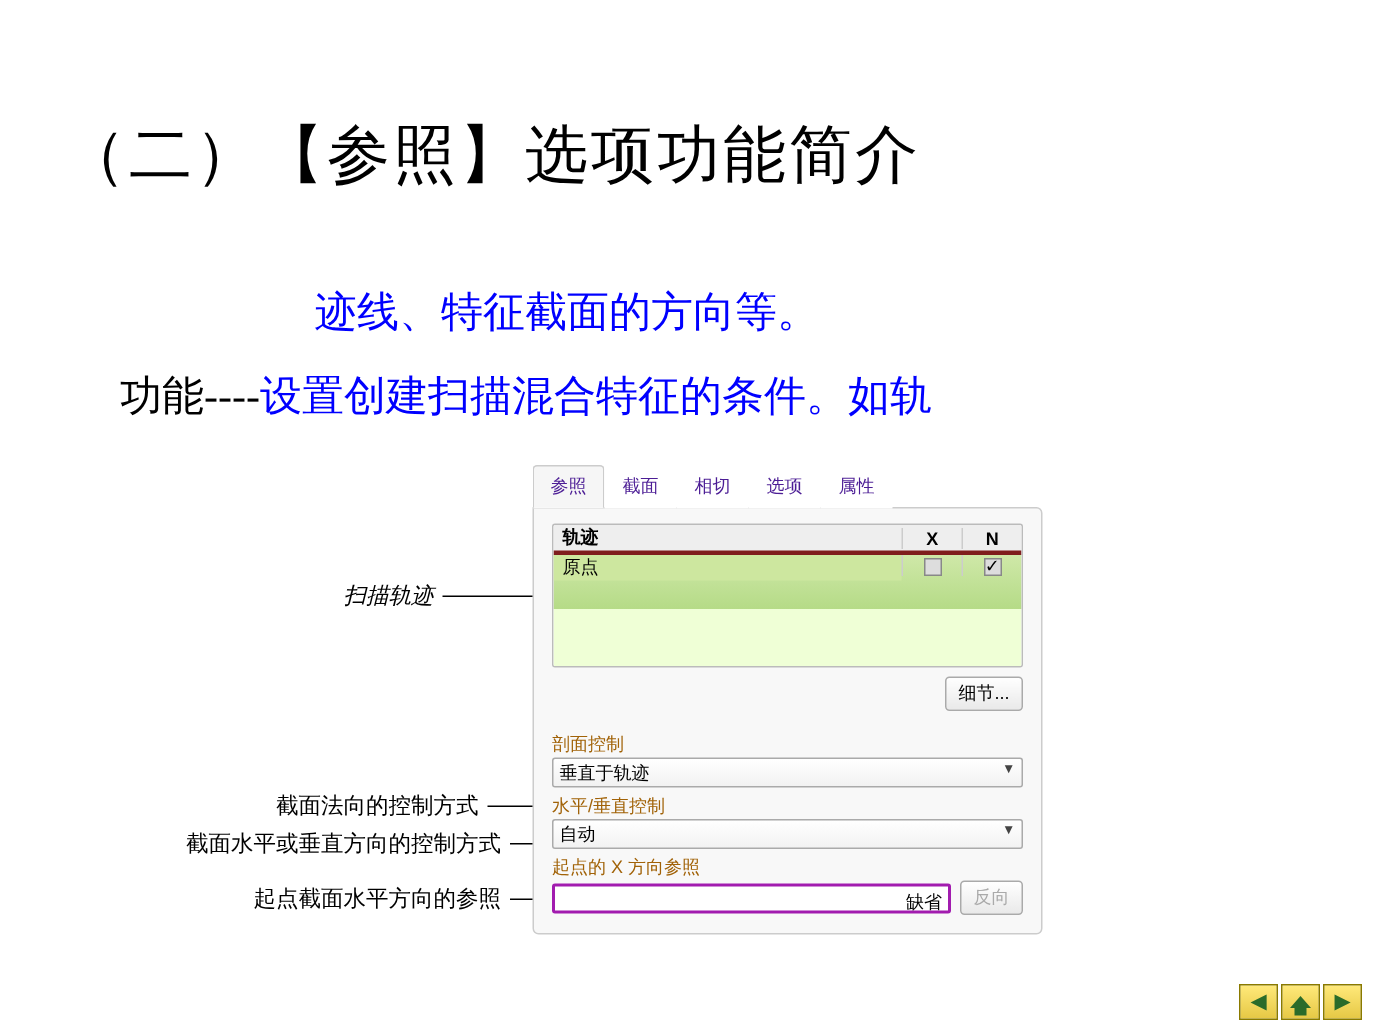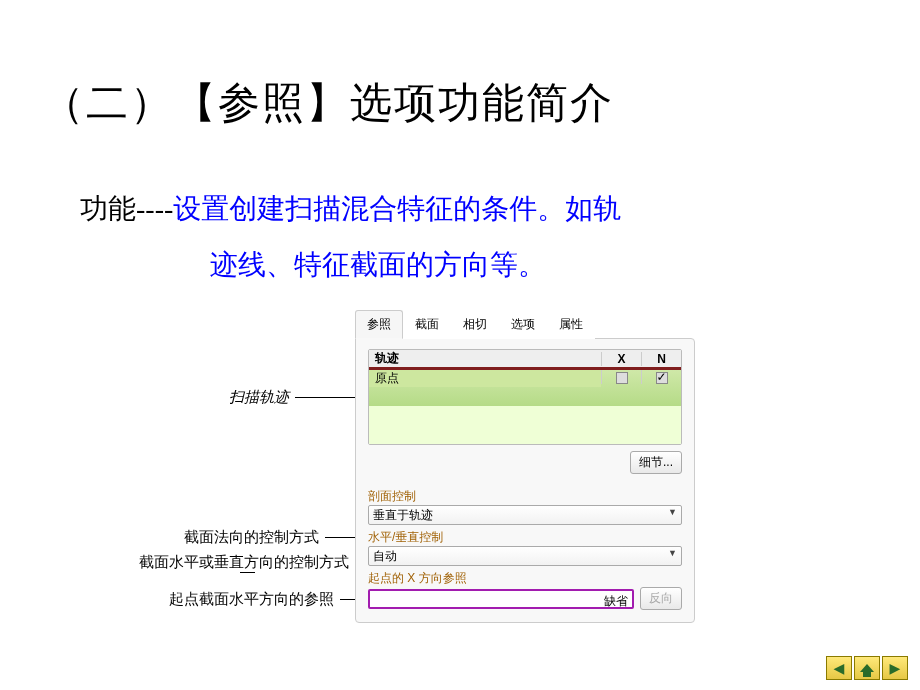--- a/index.html
+++ b/index.html
@@ -38,21 +38,21 @@
   font-size: 12px;
 }
 .tabs {
   display: flex;
   gap: 0;
   background: #fff;
 }
 .tab {
   padding: 5px 11px;
   font-size: 12px;
-  color: #000000;
+  color: #4c1d95;
   border: 1px solid transparent;
   background: #fff;
 }
 .tab.active {
   background: #f6f6f6;
   border: 1px solid #ccc;
   border-bottom: 1px solid #f8f8f8;
   border-radius: 3px 3px 0 0;
 }
 .panel {
@@ -217,25 +217,25 @@
   width: 8px; height: 6px;
   background: #2a6b2a;
 }
 </style>
 </head>
 <body>
 
 <h1 class="slide-title">（二）【参照】选项功能简介</h1>
 
 <div class="desc">
+  <div style="padding-left: 130px;">
+    <span class="blue">迹线、特征截面的方向等。</span>
+  </div>
   <div>
     <span class="lead">功能----</span><span class="blue">设置创建扫描混合特征的条件。如轨</span>
-  </div>
-  <div style="padding-left: 130px;">
-    <span class="blue">迹线、特征截面的方向等。</span>
   </div>
 </div>
 
 <div class="options-area">
   <div class="tabs">
     <div class="tab active">参照</div>
     <div class="tab">截面</div>
     <div class="tab">相切</div>
     <div class="tab">选项</div>
     <div class="tab">属性</div>
@@ -277,21 +277,21 @@
 
 <div class="callouts">
   <div class="callout" style="top: 78px; font-style: italic;">
     <span class="callout-text">扫描轨迹</span>
     <div class="callout-line" style="width: 60px;"></div>
   </div>
   <div class="callout" style="top: 218px;">
     <span class="callout-text">截面法向的控制方式</span>
     <div class="callout-line" style="width: 30px;"></div>
   </div>
-  <div class="callout" style="top: 243px; flex-direction: column;">
+  <div class="callout" style="top: 243px;">
     <span class="callout-text">截面水平或垂直方向的控制方式</span>
     <div class="callout-line" style="width: 15px;"></div>
   </div>
   <div class="callout" style="top: 280px;">
     <span class="callout-text">起点截面水平方向的参照</span>
     <div class="callout-line" style="width: 15px;"></div>
   </div>
 </div>
 
 <div class="nav-icons">

